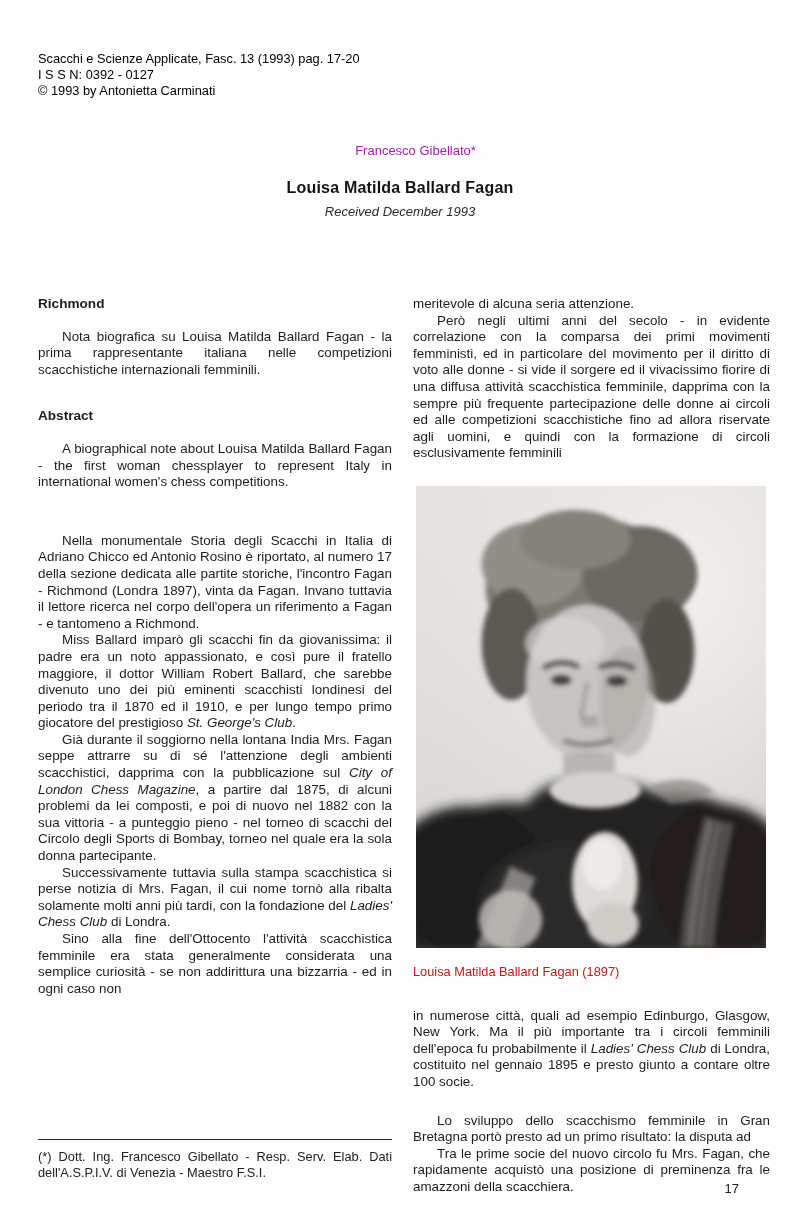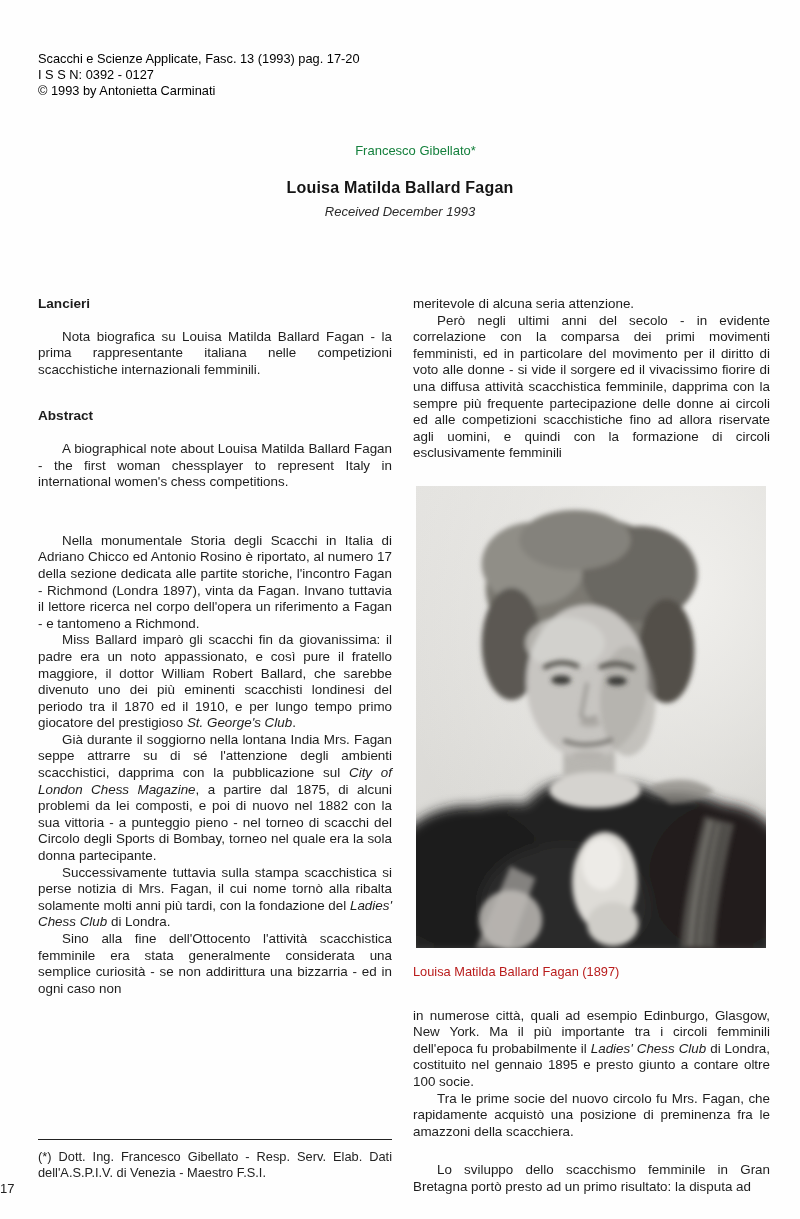--- a/index.html
+++ b/index.html
@@ -2,61 +2,61 @@
 <html><head>
 <meta charset="utf-8">
 <style>
   html,body{margin:0;padding:0;background:#ffffff;}
   .page{
     position:relative;width:800px;height:1219px;background:#fefefe;
     font-family:"Liberation Sans",sans-serif;color:#1d1d1d;overflow:hidden;
   }
   .header{position:absolute;left:38px;top:51px;font-size:12.8px;line-height:15.8px;color:#000000;}
   .byline{position:absolute;left:0;top:143px;width:800px;text-align:center;}
-  .author{font-size:13px;color:#15803d;padding-left:31px;}
+  .author{font-size:13px;color:#a21caf;padding-left:31px;}
   .title{font-size:16px;font-weight:bold;margin-top:21px;letter-spacing:.2px;color:#141414;}
   .received{font-size:13px;font-style:italic;margin-top:7px;color:#2a2a2a;}
   .col{position:absolute;top:296px;font-size:13.4px;line-height:16.6px;text-align:justify;}
   .col-left{left:38px;width:354px;}
   .col-right{left:413px;width:357px;}
   p{margin:0;}
   em{font-style:italic;}
   .sec-h{font-weight:bold;font-size:13.6px;text-align:left;}
   .ind{text-indent:24px;}
   .mt16{margin-top:16px;}
   .mt30{margin-top:30px;}
   .mt42{margin-top:42px;}
   .photo{display:block;width:350px;height:462px;margin-top:24px;margin-left:3px;}
   .caption{margin-top:16px;font-size:12.8px;text-align:left;color:#b91c1c;}
   .rc-bottom{margin-top:27px;}
   .gap-top{margin-top:22px;}
   .footnote{position:absolute;left:38px;top:1139px;width:354px;}
   .footnote-rule{border-top:1.6px solid #222;height:0;}
   .footnote-text{margin-top:9px;font-size:12.8px;line-height:16.4px;text-align:justify;color:#222;}
-  .pagenum{position:absolute;left:0;top:1181px;width:730px;text-align:left;font-size:13px;color:#222;}
+  .pagenum{position:absolute;left:0;top:1181px;width:730px;text-align:right;font-size:13px;color:#222;padding-left:9px;}
 </style>
 </head>
 <body>
 
 <div class="page">
 
   <div class="header">
     <div>Scacchi e Scienze Applicate, Fasc. 13 (1993) pag. 17-20</div>
     <div>I S S N: 0392 - 0127</div>
     <div>© 1993 by Antonietta Carminati</div>
   </div>
 
   <div class="byline">
     <div class="author">Francesco Gibellato*</div>
     <div class="title">Louisa Matilda Ballard Fagan</div>
     <div class="received">Received December 1993</div>
   </div>
 
   <div class="col col-left">
-    <p class="sec-h">Lancieri</p>
+    <p class="sec-h">Richmond</p>
     <p class="ind mt16">Nota biografica su Louisa Matilda Ballard Fagan - la prima rappresentante italiana nelle competizioni scacchistiche internazionali femminili.</p>
     <p class="sec-h mt30">Abstract</p>
     <p class="ind mt16">A biographical note about Louisa Matilda Ballard Fagan - the first woman chessplayer to represent Italy in international women's chess competitions.</p>
     <div class="mt42">
       <p class="ind"><span>Nella monumentale Storia degli Scacchi in Italia di Adriano Chicco ed Antonio Rosino è riportato, al numero 17 della sezione dedicata alle partite storiche, l'incontro Fagan - Richmond (Londra 1897), vinta da Fagan. Invano tuttavia il lettore ricerca nel corpo dell'opera un riferimento a Fagan - e tantomeno a Richmond.</span></p>
       <p class="ind"><span>Miss Ballard imparò gli scacchi fin da giovanissima: il padre era un noto appassionato, e così pure il fratello maggiore, il dottor William Robert Ballard, che sarebbe divenuto uno dei più eminenti scacchisti londinesi del periodo tra il 1870 ed il 1910, e per lungo tempo primo giocatore del prestigioso </span><em>St. George's Club</em><span>.</span></p>
       <p class="ind"><span>Già durante il soggiorno nella lontana India Mrs. Fagan seppe attrarre su di sé l'attenzione degli ambienti scacchistici, dapprima con la pubblicazione sul </span><em>City of London Chess Magazine</em><span>, a partire dal 1875, di alcuni problemi da lei composti, e poi di nuovo nel 1882 con la sua vittoria - a punteggio pieno - nel torneo di scacchi del Circolo degli Sports di Bombay, torneo nel quale era la sola donna partecipante.</span></p>
       <p class="ind"><span>Successivamente tuttavia sulla stampa scacchistica si perse notizia di Mrs. Fagan, il cui nome tornò alla ribalta solamente molti anni più tardi, con la fondazione del </span><em>Ladies' Chess Club</em><span> di Londra.</span></p>
       <p class="ind"><span>Sino alla fine dell'Ottocento l'attività scacchistica femminile era stata generalmente considerata una semplice curiosità - se non addirittura una bizzarria - ed in ogni caso non</span></p>
     </div>
@@ -125,22 +125,22 @@
         <path d="M296,335 C288,368 278,420 276,460" stroke="#8c8a83" stroke-width="3" fill="none" opacity="0.8"></path>
         <path d="M304,338 C296,371 287,422 285,460" stroke="#76746e" stroke-width="3" fill="none" opacity="0.8"></path>
         <path d="M235,300 Q275,285 300,305 Q280,318 255,318 Z" fill="#8a8881" opacity="0.7"></path>
       </g>
     </svg>
 
     <p class="caption">Louisa Matilda Ballard Fagan (1897)</p>
 
     <div class="rc-bottom">
       <p><span>in numerose città, quali ad esempio Edinburgo, Glasgow, New York. Ma il più importante tra i circoli femminili dell'epoca fu probabilmente il </span><em>Ladies' Chess Club</em><span> di Londra, costituito nel gennaio 1895 e presto giunto a contare oltre 100 socie.</span></p>
+      <p class="ind gap-top"><span>Lo sviluppo dello scacchismo femminile in Gran Bretagna portò presto ad un primo risultato: la disputa ad</span></p>
       <p class="ind"><span>Tra le prime socie del nuovo circolo fu Mrs. Fagan, che rapidamente acquistò una posizione di preminenza fra le amazzoni della scacchiera.</span></p>
-      <p class="ind gap-top"><span>Lo sviluppo dello scacchismo femminile in Gran Bretagna portò presto ad un primo risultato: la disputa ad</span></p>
     </div>
   </div>
 
   <div class="footnote">
     <div class="footnote-rule"></div>
     <p class="footnote-text">(*) Dott. Ing. Francesco Gibellato - Resp. Serv. Elab. Dati dell'A.S.P.I.V. di Venezia - Maestro F.S.I.</p>
   </div>
 
   <div class="pagenum">17</div>
 

